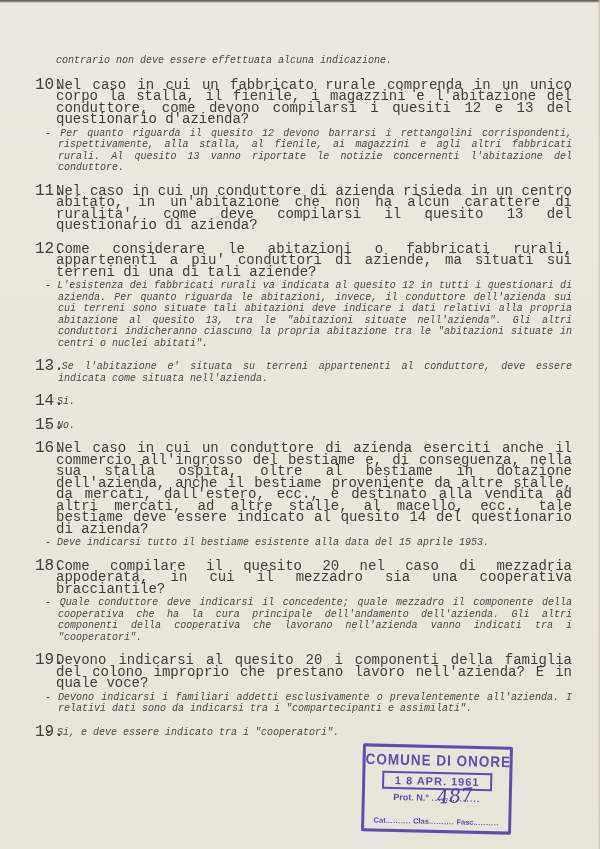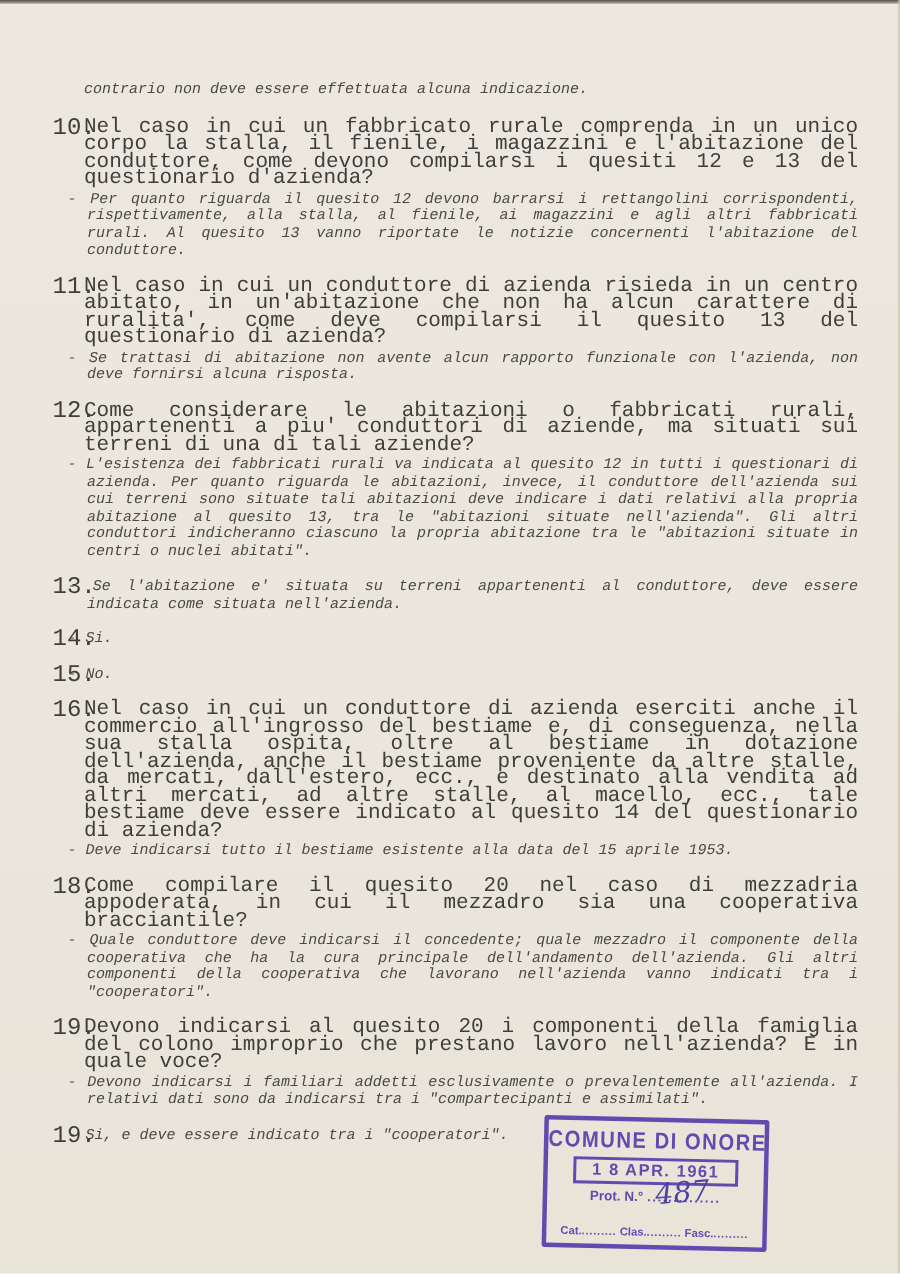--- a/index.html
+++ b/index.html
@@ -127,21 +127,20 @@
 
   <div class="faq-item">
     <span class="q-number">10.</span>
     <div class="q-text">Nel caso in cui un fabbricato rurale comprenda in un unico corpo la stalla, il fienile, i magazzini e l'abitazione del conduttore, come devono compilarsi i quesiti 12 e 13 del questionario d'azienda?</div>
     <div class="a-text">- Per quanto riguarda il quesito 12 devono barrarsi i rettangolini corrispondenti, rispettivamente, alla stalla, al fienile, ai magazzini e agli altri fabbricati rurali. Al quesito 13 vanno riportate le notizie concernenti l'abitazione del conduttore.</div>
   </div>
 
   <div class="faq-item">
     <span class="q-number">11.</span>
     <div class="q-text">Nel caso in cui un conduttore di azienda risieda in un centro abitato, in un'abitazione che non ha alcun carattere di ruralita', come deve compilarsi il quesito 13 del questionario di azienda?</div>
-    <div class="a-text">- Se trattasi di abitazione non avente alcun rapporto funzionale con l'azienda, non deve fornirsi alcuna risposta.</div>
   </div>
 
   <div class="faq-item">
     <span class="q-number">12.</span>
     <div class="q-text">Come considerare le abitazioni o fabbricati rurali, appartenenti a piu' conduttori di aziende, ma situati sui terreni di una di tali aziende?</div>
     <div class="a-text">- L'esistenza dei fabbricati rurali va indicata al quesito 12 in tutti i questionari di azienda. Per quanto riguarda le abitazioni, invece, il conduttore dell'azienda sui cui terreni sono situate tali abitazioni deve indicare i dati relativi alla propria abitazione al quesito 13, tra le "abitazioni situate nell'azienda". Gli altri conduttori indicheranno ciascuno la propria abitazione tra le "abitazioni situate in centri o nuclei abitati".</div>
   </div>
 
   <div class="faq-item">
     <span class="q-number">13.</span>

